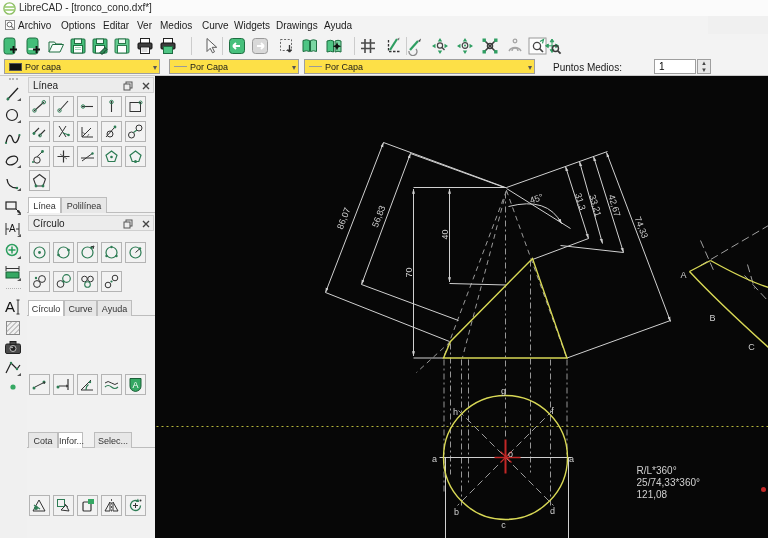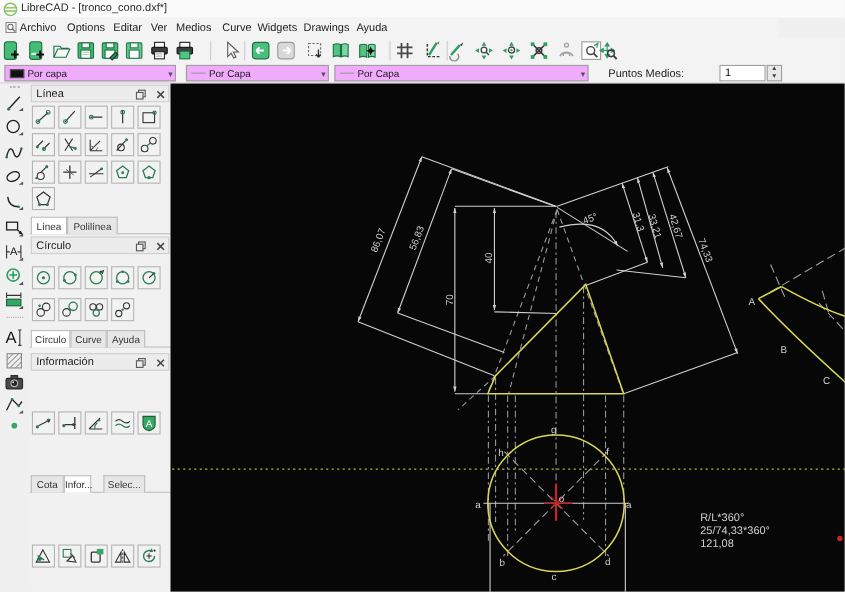--- a/index.html
+++ b/index.html
@@ -7,21 +7,21 @@
 body { font-family:"Liberation Sans", sans-serif; background:#f0f0f0; position:relative; }
 .abs { position:absolute; }
 #titlebar { position:absolute; left:0; top:0; width:768px; height:16px; background:#fbfbfb; }
 #titlebar .ttxt { position:absolute; left:19px; top:2px; font-size:10px; color:#2a2a2a; }
 #menubar { position:absolute; left:0; top:16px; width:708px; height:18px; background:#f3f3f3; }
 #menubar span { position:absolute; top:4px; font-size:10px; color:#1c1c1c; }
 #tb1 { position:absolute; left:0; top:34px; width:768px; height:24px; background:#f3f3f3; }
 #tb2 { position:absolute; left:0; top:58px; width:768px; height:18px; background:#f3f3f3; border-bottom:1px solid #c9c9c9; }
 .tbi { position:absolute; top:2px; width:20px; height:20px; }
 .tsep { position:absolute; top:3px; width:1px; height:18px; background:#cccccc; }
-.combo { position:absolute; top:1px; height:15px; background:#f0abfc; border:1px solid #9e9e9e; font-size:9px; color:#1a1a1a; }
+.combo { position:absolute; top:1px; height:15px; background:#fde047; border:1px solid #9e9e9e; font-size:9px; color:#1a1a1a; }
 .combo .arr { position:absolute; right:2px; top:3px; font-size:8px; color:#555; }
 .combo .ctx { position:absolute; left:20px; top:2px; white-space:nowrap; }
 #lefttb { position:absolute; left:0; top:76px; width:27px; height:462px; background:#f0f0f0; }
 .lti { position:absolute; left:3px; width:20px; height:20px; }
 #panels { position:absolute; left:27px; top:76px; width:128px; height:462px; background:#f1f1f1; }
 .ptitle { position:absolute; left:1px; width:126px; height:16px; background:#ececec; border:1px solid #cfcfcf; }
 .ptitle .pt { position:absolute; left:4px; top:2px; font-size:10px; color:#1c1c1c; }
 .pbtn { position:absolute; width:21px; height:21px; background:#f2f2f2; border:1px solid #b4b4b4; }
 .tabrow { position:absolute; left:0; width:128px; height:16px; border-bottom:1px solid #bdbdbd; }
 .tab { position:absolute; top:0; height:16px; font-size:9px; color:#333; text-align:center; padding-top:3px; background:#e7e7e7; border:1px solid #bdbdbd; border-bottom:none; }
@@ -408,30 +408,20 @@
  <div class="pbtn" style="left:74px;top:195px"><svg width="19" height="19" viewBox="0 0 19 19">
         <circle cx="6" cy="13" r="2.8" fill="none" stroke="#333"></circle>
         <circle cx="13" cy="6" r="2.8" fill="none" stroke="#333"></circle>
         <circle cx="9.5" cy="9.5" r="1.1" fill="#2d7c54"></circle>
       </svg></div>
  <div class="tabrow" style="top:224px">
   <div class="tab sel" style="left:1px;width:36px">Círculo</div>
   <div class="tab" style="left:37px;width:33px">Curve</div>
   <div class="tab" style="left:70px;width:35px">Ayuda</div>
  </div>
- <div class="ptitle" style="top:245px">
-      <span class="pt">Información</span>
-   <svg class="abs" style="left:94px;top:3px" width="10" height="10" viewBox="0 0 10 10">
-        <rect x="3" y="1" width="6" height="6" fill="none" stroke="#555"></rect>
-        <rect x="1" y="3" width="6" height="6" fill="#ececec" stroke="#555"></rect>
-      </svg>
-   <svg class="abs" style="left:112px;top:3px" width="10" height="10" viewBox="0 0 10 10">
-        <path d="M2,2 L8,8 M8,2 L2,8" stroke="#444" stroke-width="1.4"></path>
-      </svg>
- </div>
  <div class="pbtn" style="left:2px;top:298px"><svg width="19" height="19" viewBox="0 0 19 19">
         <circle cx="4" cy="13" r="1.5" fill="#2d7c54"></circle>
         <circle cx="14" cy="7" r="1.5" fill="#2d7c54"></circle>
         <path d="M5,12 L13,8" stroke="#333"></path>
         <path d="M13,8 l2,-1 l-1,2" fill="none" stroke="#333"></path>
       </svg></div>
  <div class="pbtn" style="left:26px;top:298px"><svg width="19" height="19" viewBox="0 0 19 19">
         <circle cx="4" cy="12" r="1.5" fill="#2d7c54"></circle>
         <path d="M14,4 V15" stroke="#333" stroke-width="1.2"></path>
         <path d="M5,11 H13" stroke="#333"></path>

